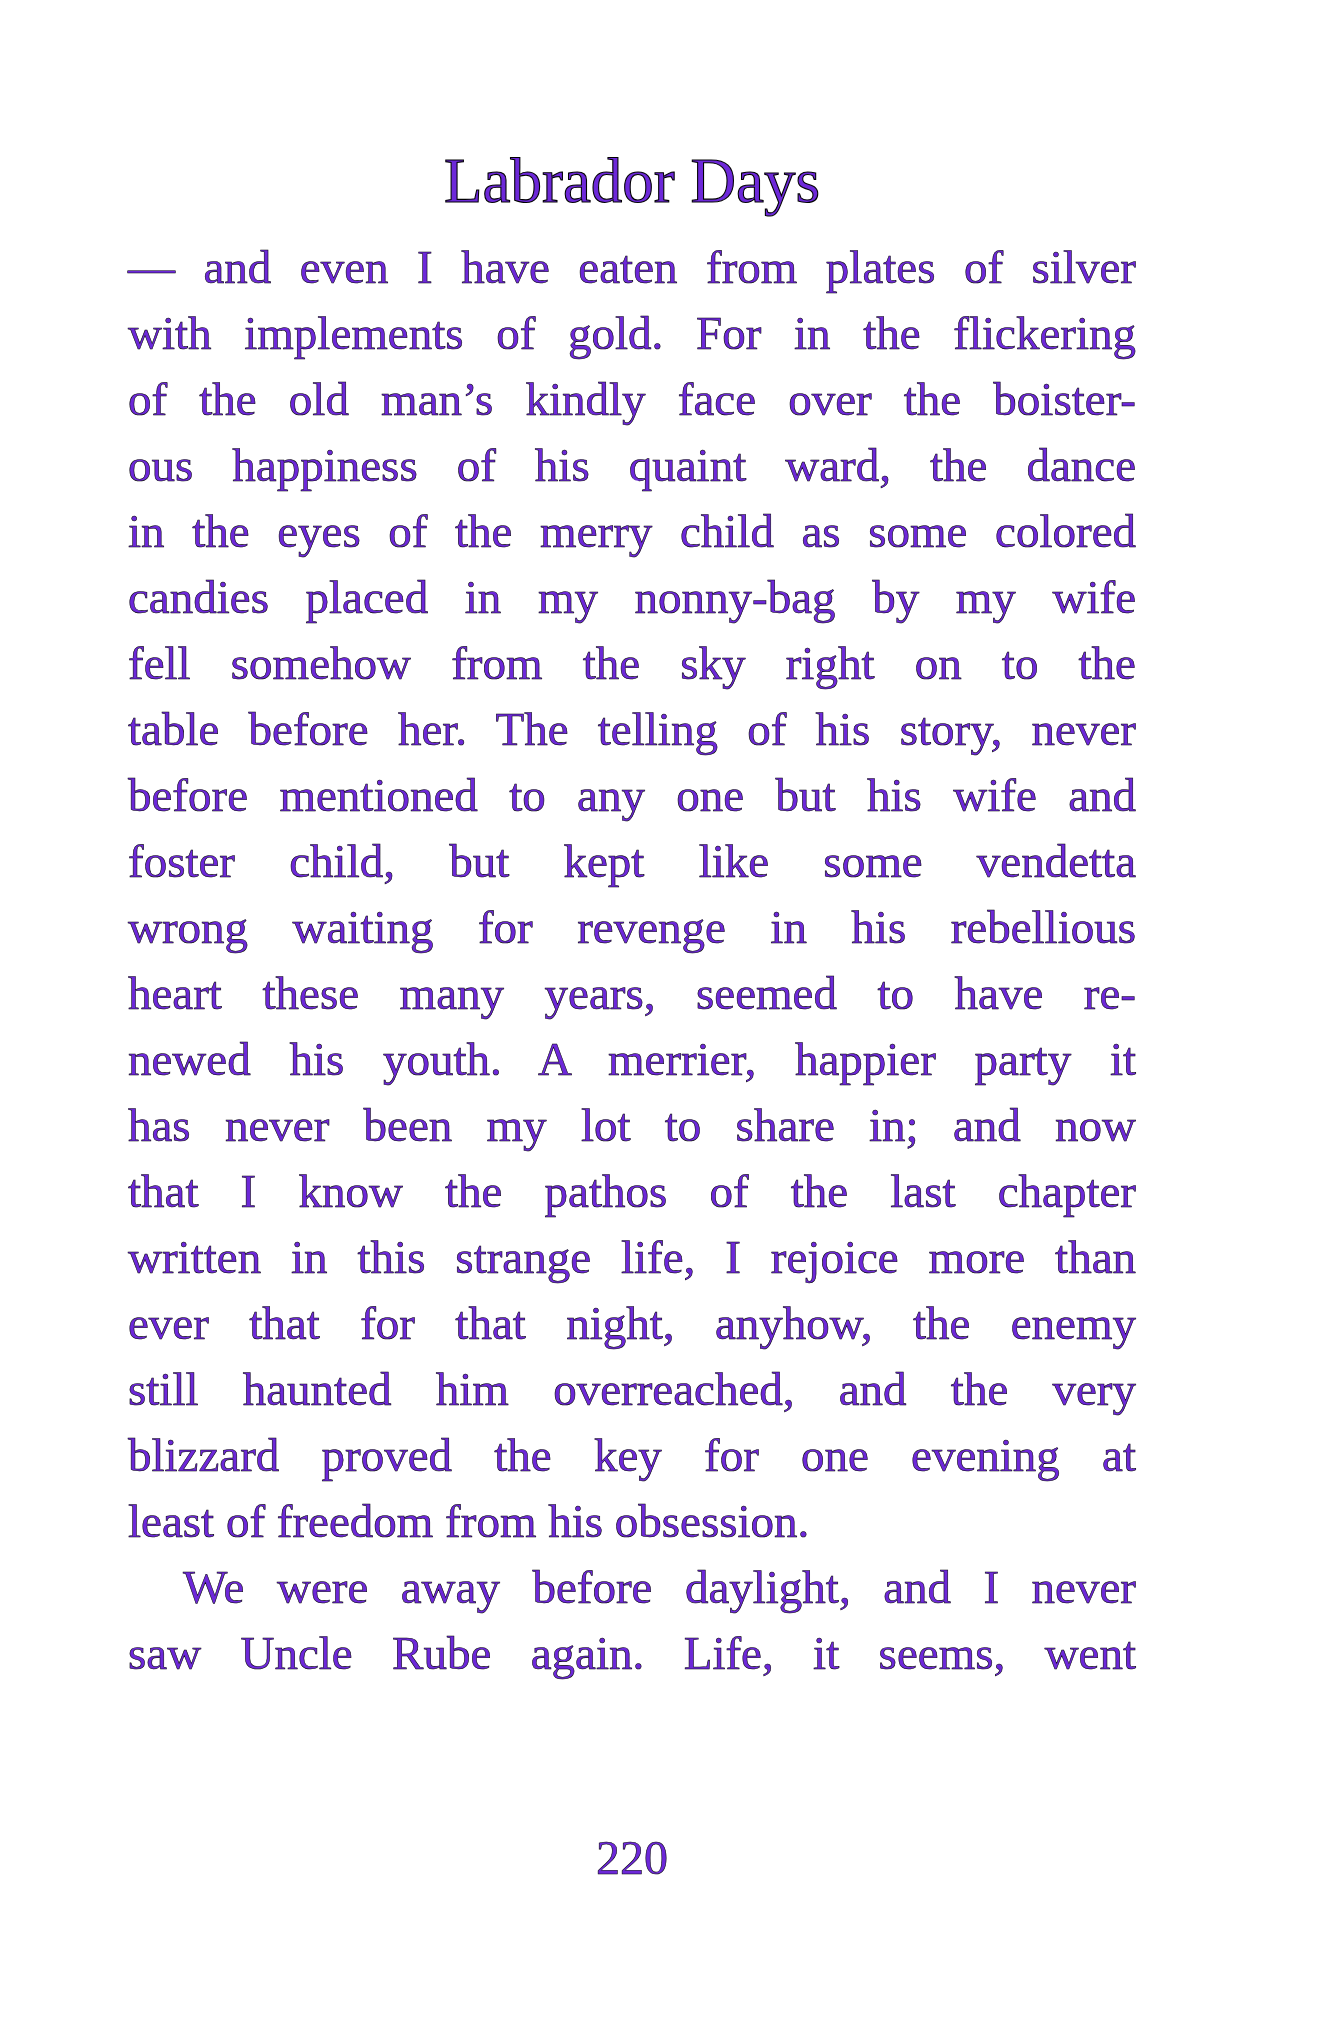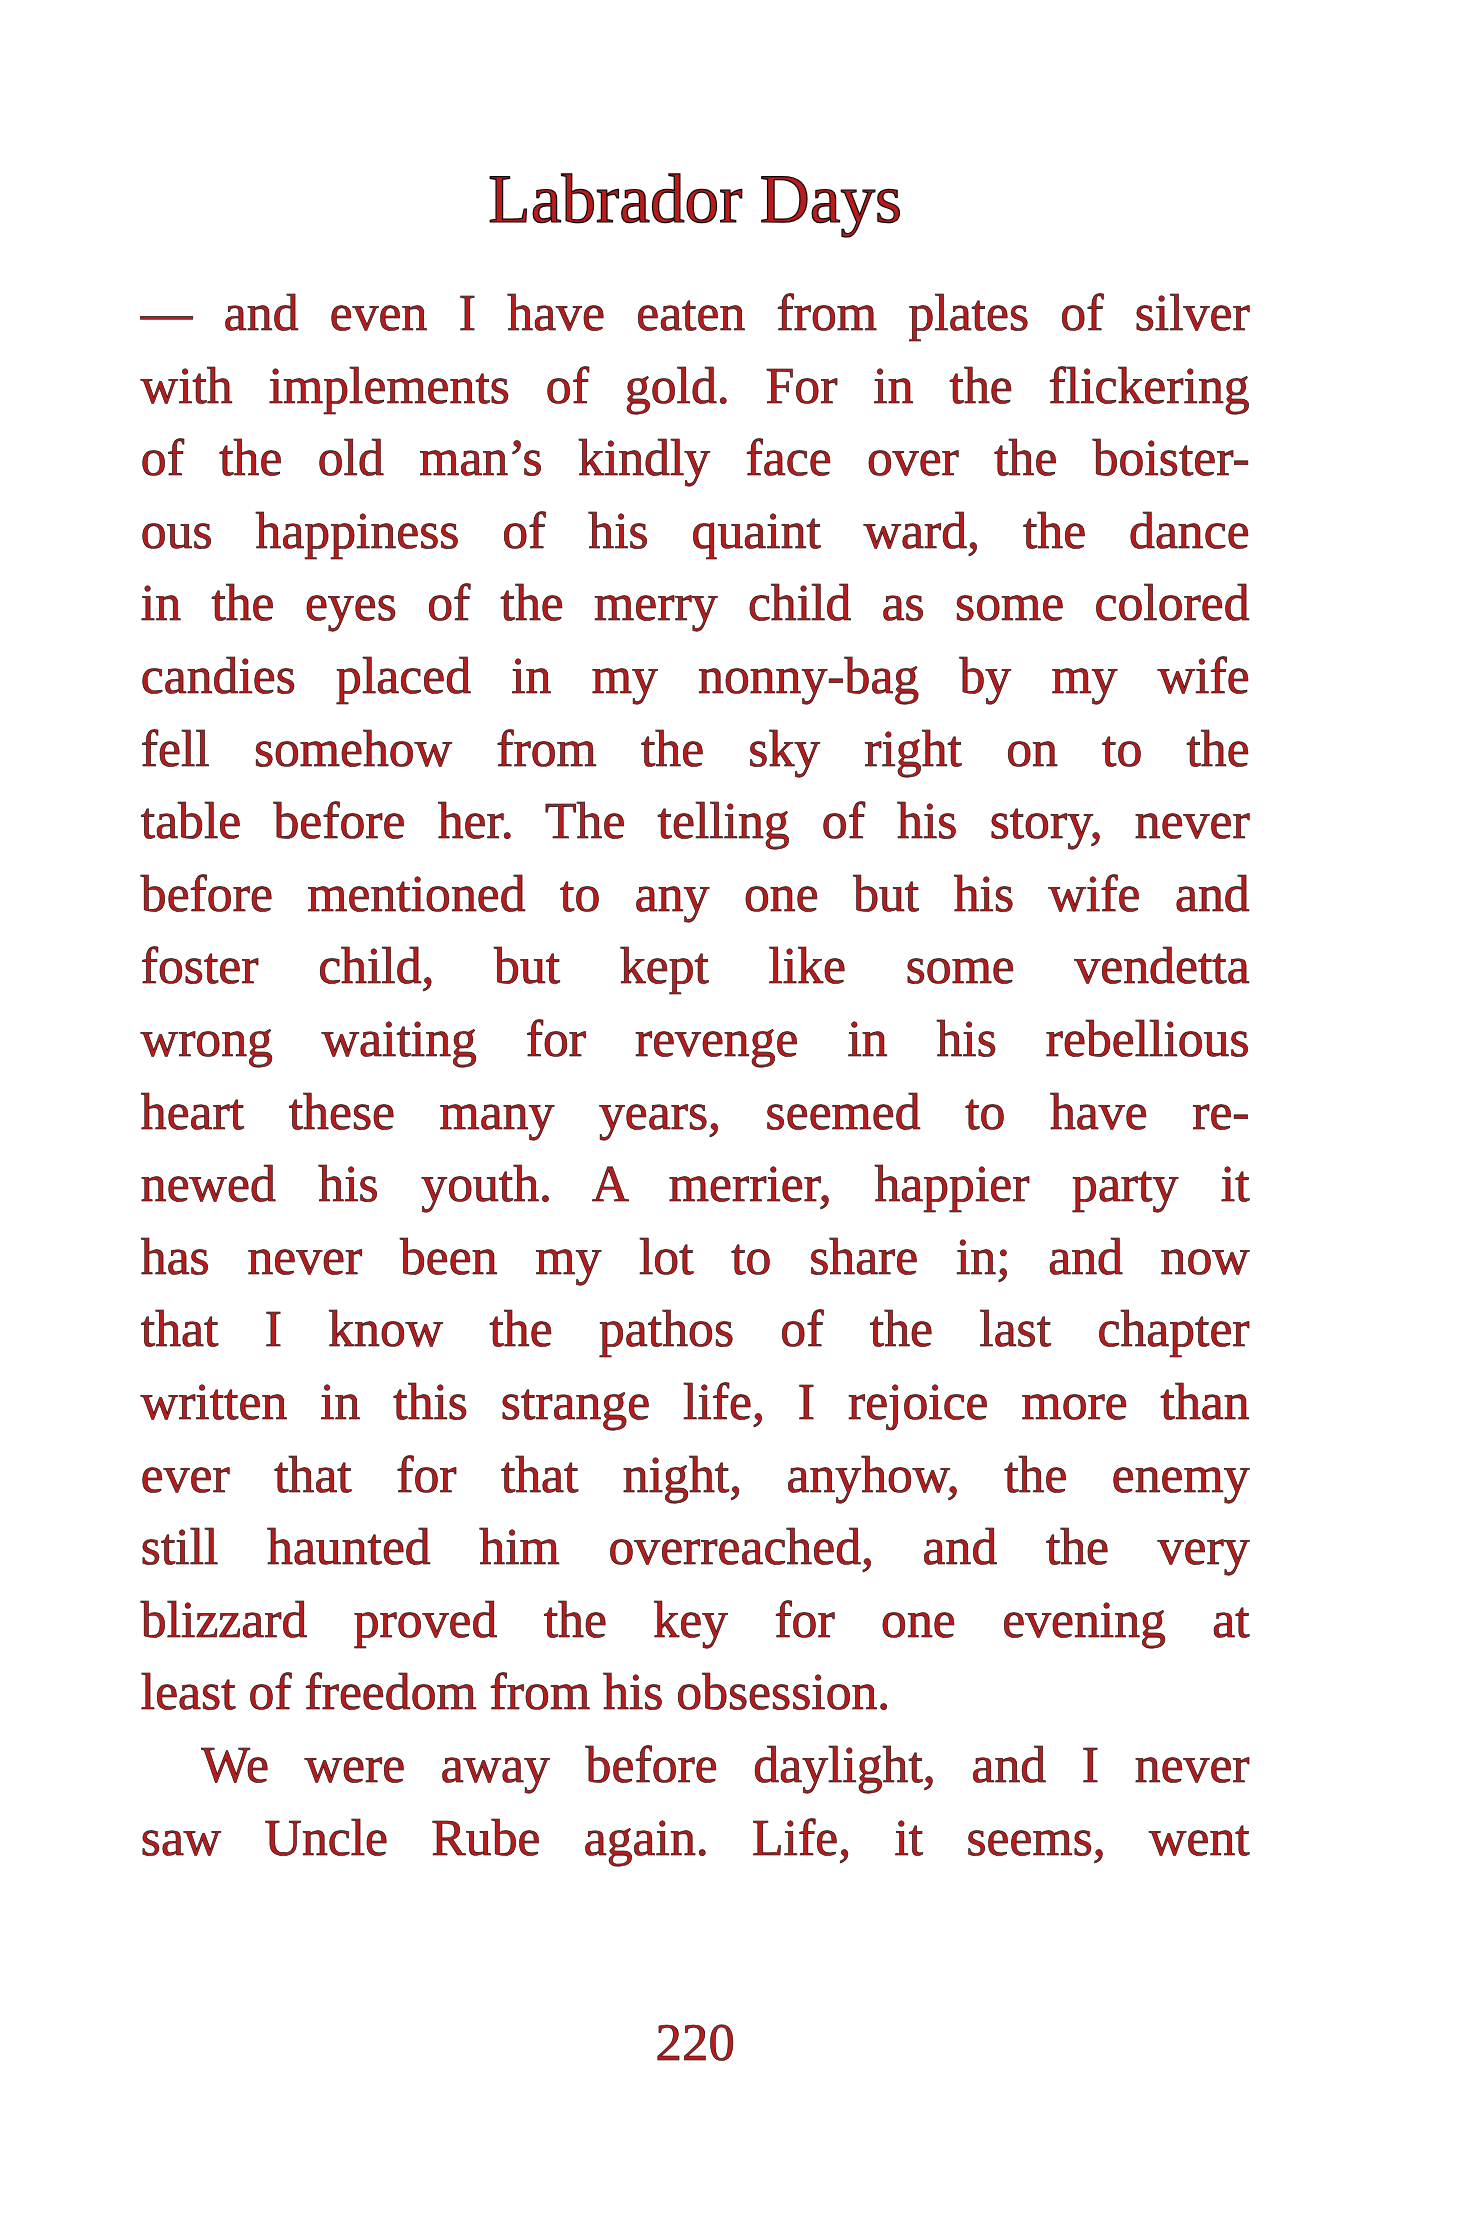--- a/index.html
+++ b/index.html
@@ -7,38 +7,38 @@
     padding: 0;
     background: #ffffff;
   }
   .page {
     position: relative;
     width: 1329px;
     height: 2022px;
     background: #ffffff;
     overflow: hidden;
     font-family: "Liberation Serif", "DejaVu Serif", serif;
-    color: #b91c1c;
+    color: #6d28d9;
   }
   .title {
     position: absolute;
     top: 150px;
     left: 128px;
     width: 1008px;
     margin: 0;
     text-align: center;
     font-size: 63px;
     line-height: 1;
     font-weight: 400;
     letter-spacing: 0px;
     -webkit-text-stroke: 1.1px #000;
   }
   .body-text {
     position: absolute;
-    top: 252px;
+    top: 234px;
     left: 128px;
     width: 1008px;
     font-size: 47px;
     line-height: 66px;
     -webkit-text-stroke: 0.55px #000;
   }
   .paragraph {
     margin: 0;
     padding: 0;
   }

